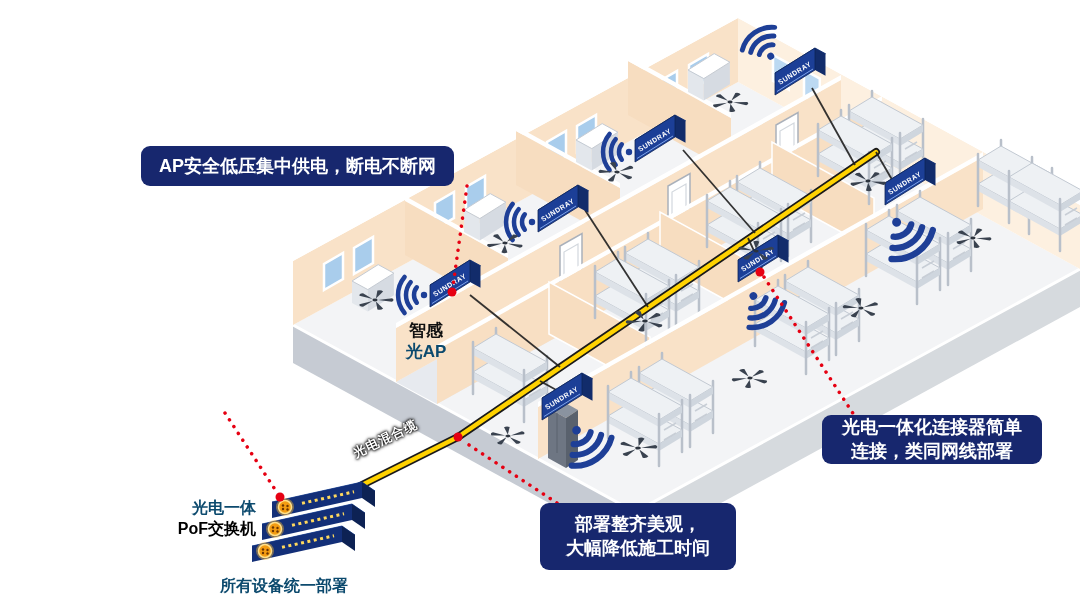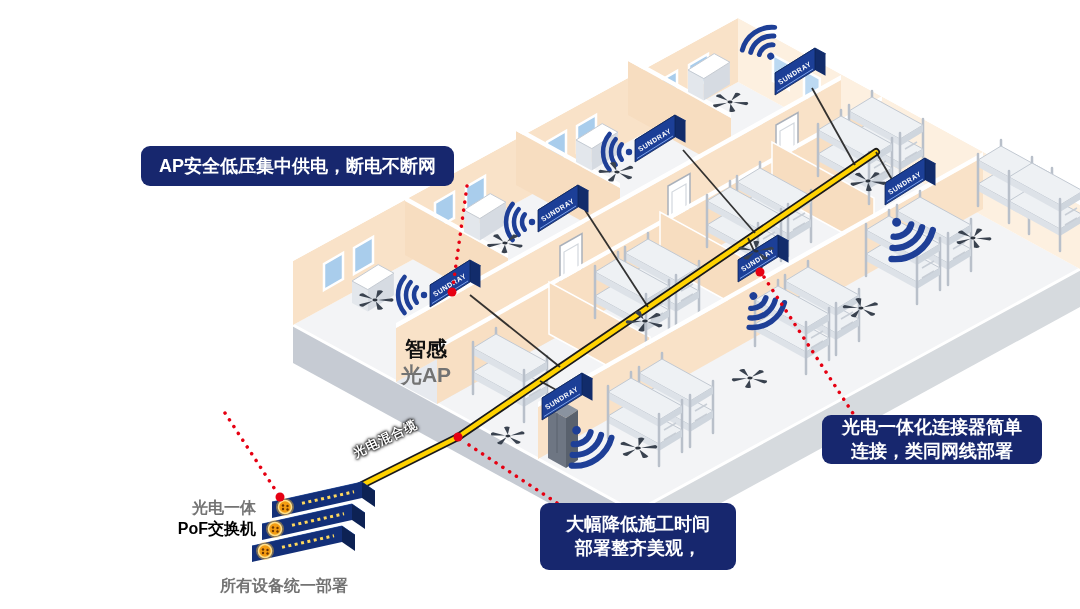--- a/index.html
+++ b/index.html
@@ -6,22 +6,22 @@
   .stage{position:relative;width:1080px;height:609px;background:#ffffff;overflow:hidden;
          font-family:"Liberation Sans",sans-serif;}
   .stage svg{position:absolute;left:0;top:0;}
   .callout{position:absolute;background:#17276e;color:#fff;font-weight:700;font-size:18px;
            line-height:1.35;border-radius:9px;text-align:center;white-space:nowrap;z-index:6;}
   #callout-power{left:141px;top:146px;padding:8px 18px;}
   #callout-distance{left:10px;top:350px;padding:8px 20px;}
   #callout-connector{left:822px;top:415px;padding:0 20px;}
   #callout-deployment{left:540px;top:503px;padding:9px 26px;}
   .lbl{position:absolute;font-weight:700;z-index:5;}
-  #smart-ap-label{left:382px;top:320px;width:88px;text-align:center;font-size:21px;line-height:1.25;color:#111;margin-top:16px;}
-  .red-text{color:#737373;}
+  #smart-ap-label{left:382px;top:320px;width:88px;text-align:center;font-size:17px;line-height:1.25;color:#111;}
+  .red-text{color:#0c4a6e;}
   #cable-label{left:350px;top:446px;color:#fff;font-size:13px;letter-spacing:1px;
                transform:rotate(-26deg);transform-origin:left top;
                text-shadow:0 0 2px #000,0 0 3px #000,0 0 4px #000;}
   #switch-label{left:152px;top:498px;width:104px;text-align:right;font-size:16px;line-height:1.3;color:#000;}
   #deploy-note{left:220px;top:576px;font-size:16px;}
 </style>
 </head>
 <body>
 
 <div class="stage">
@@ -273,22 +273,22 @@
 </svg>
 
 <div class="callout" id="callout-power">
   <div>AP安全低压集中供电，断电不断网</div>
 </div>
 <div class="callout" id="callout-connector">
   <div>光电一体化连接器简单</div>
   <div>连接，类同网线部署</div>
 </div>
 <div class="callout" id="callout-deployment">
+  <div>部署整齐美观，</div>
   <div>大幅降低施工时间</div>
-  <div>部署整齐美观，</div>
 </div>
 
 <div class="lbl" id="smart-ap-label">
   <div>智感</div>
   <div class="red-text">光AP</div>
 </div>
 
 <div class="lbl" id="cable-label">光电混合缆</div>
 
 <div class="lbl" id="switch-label">

